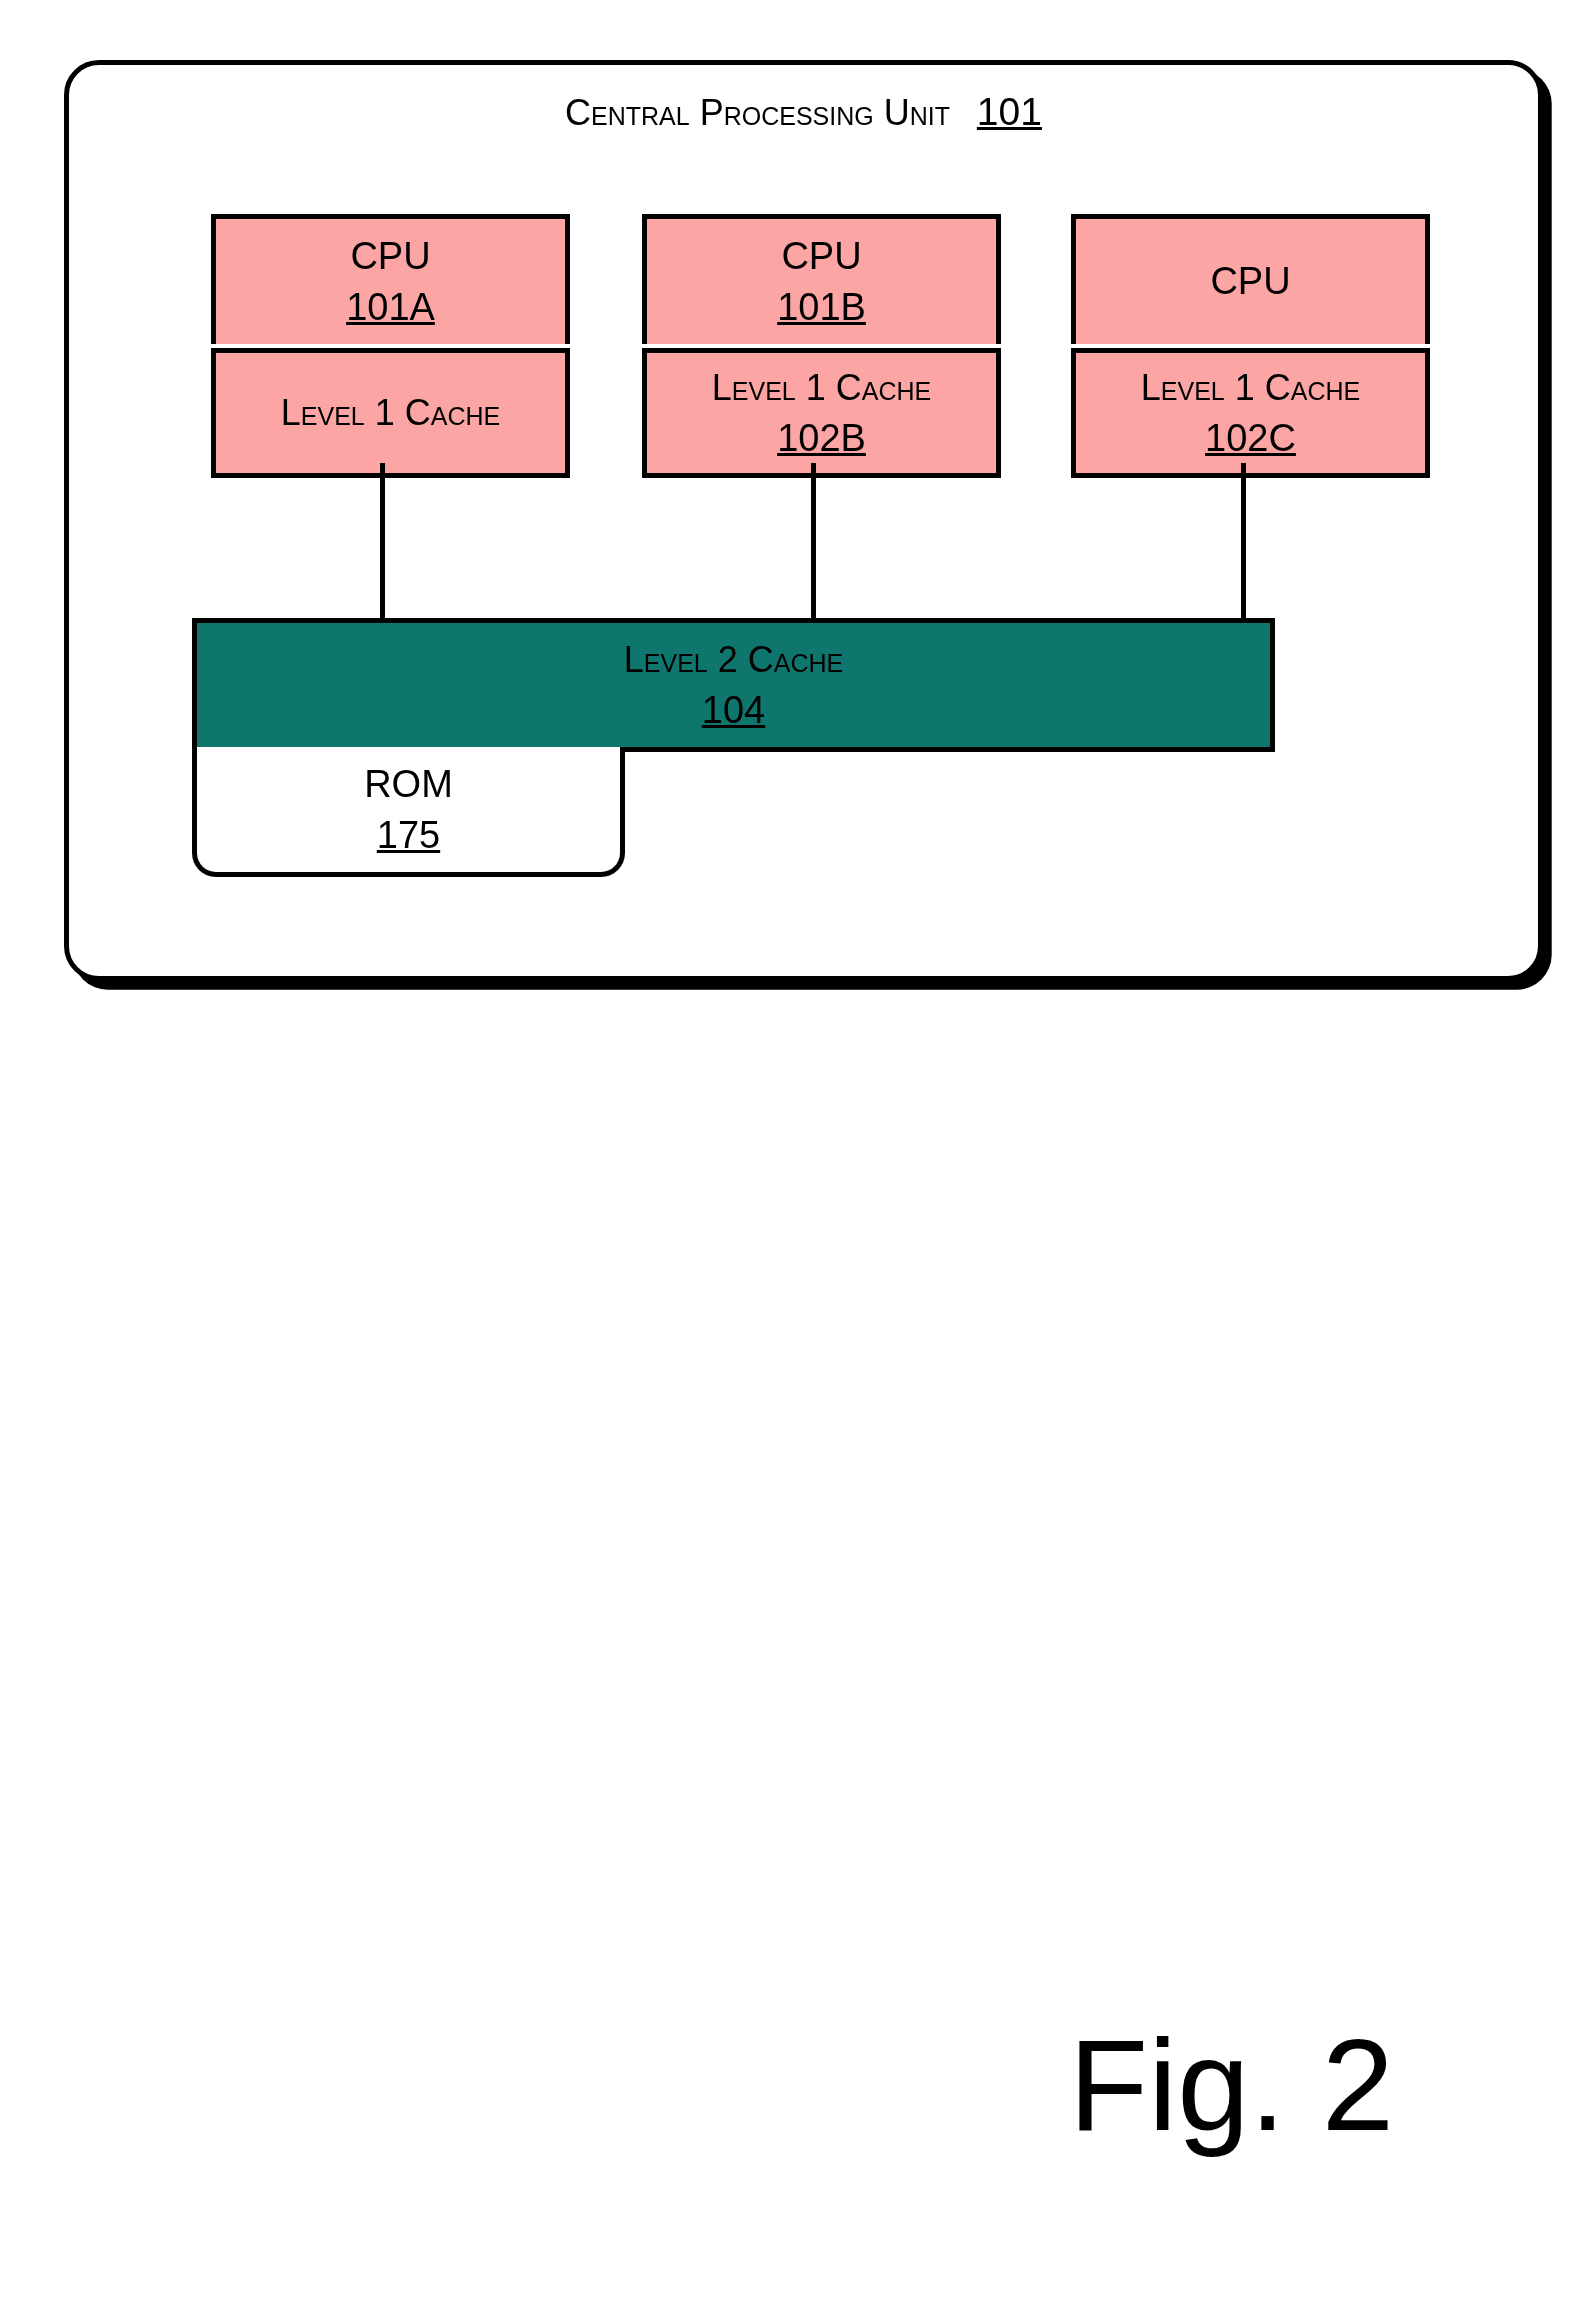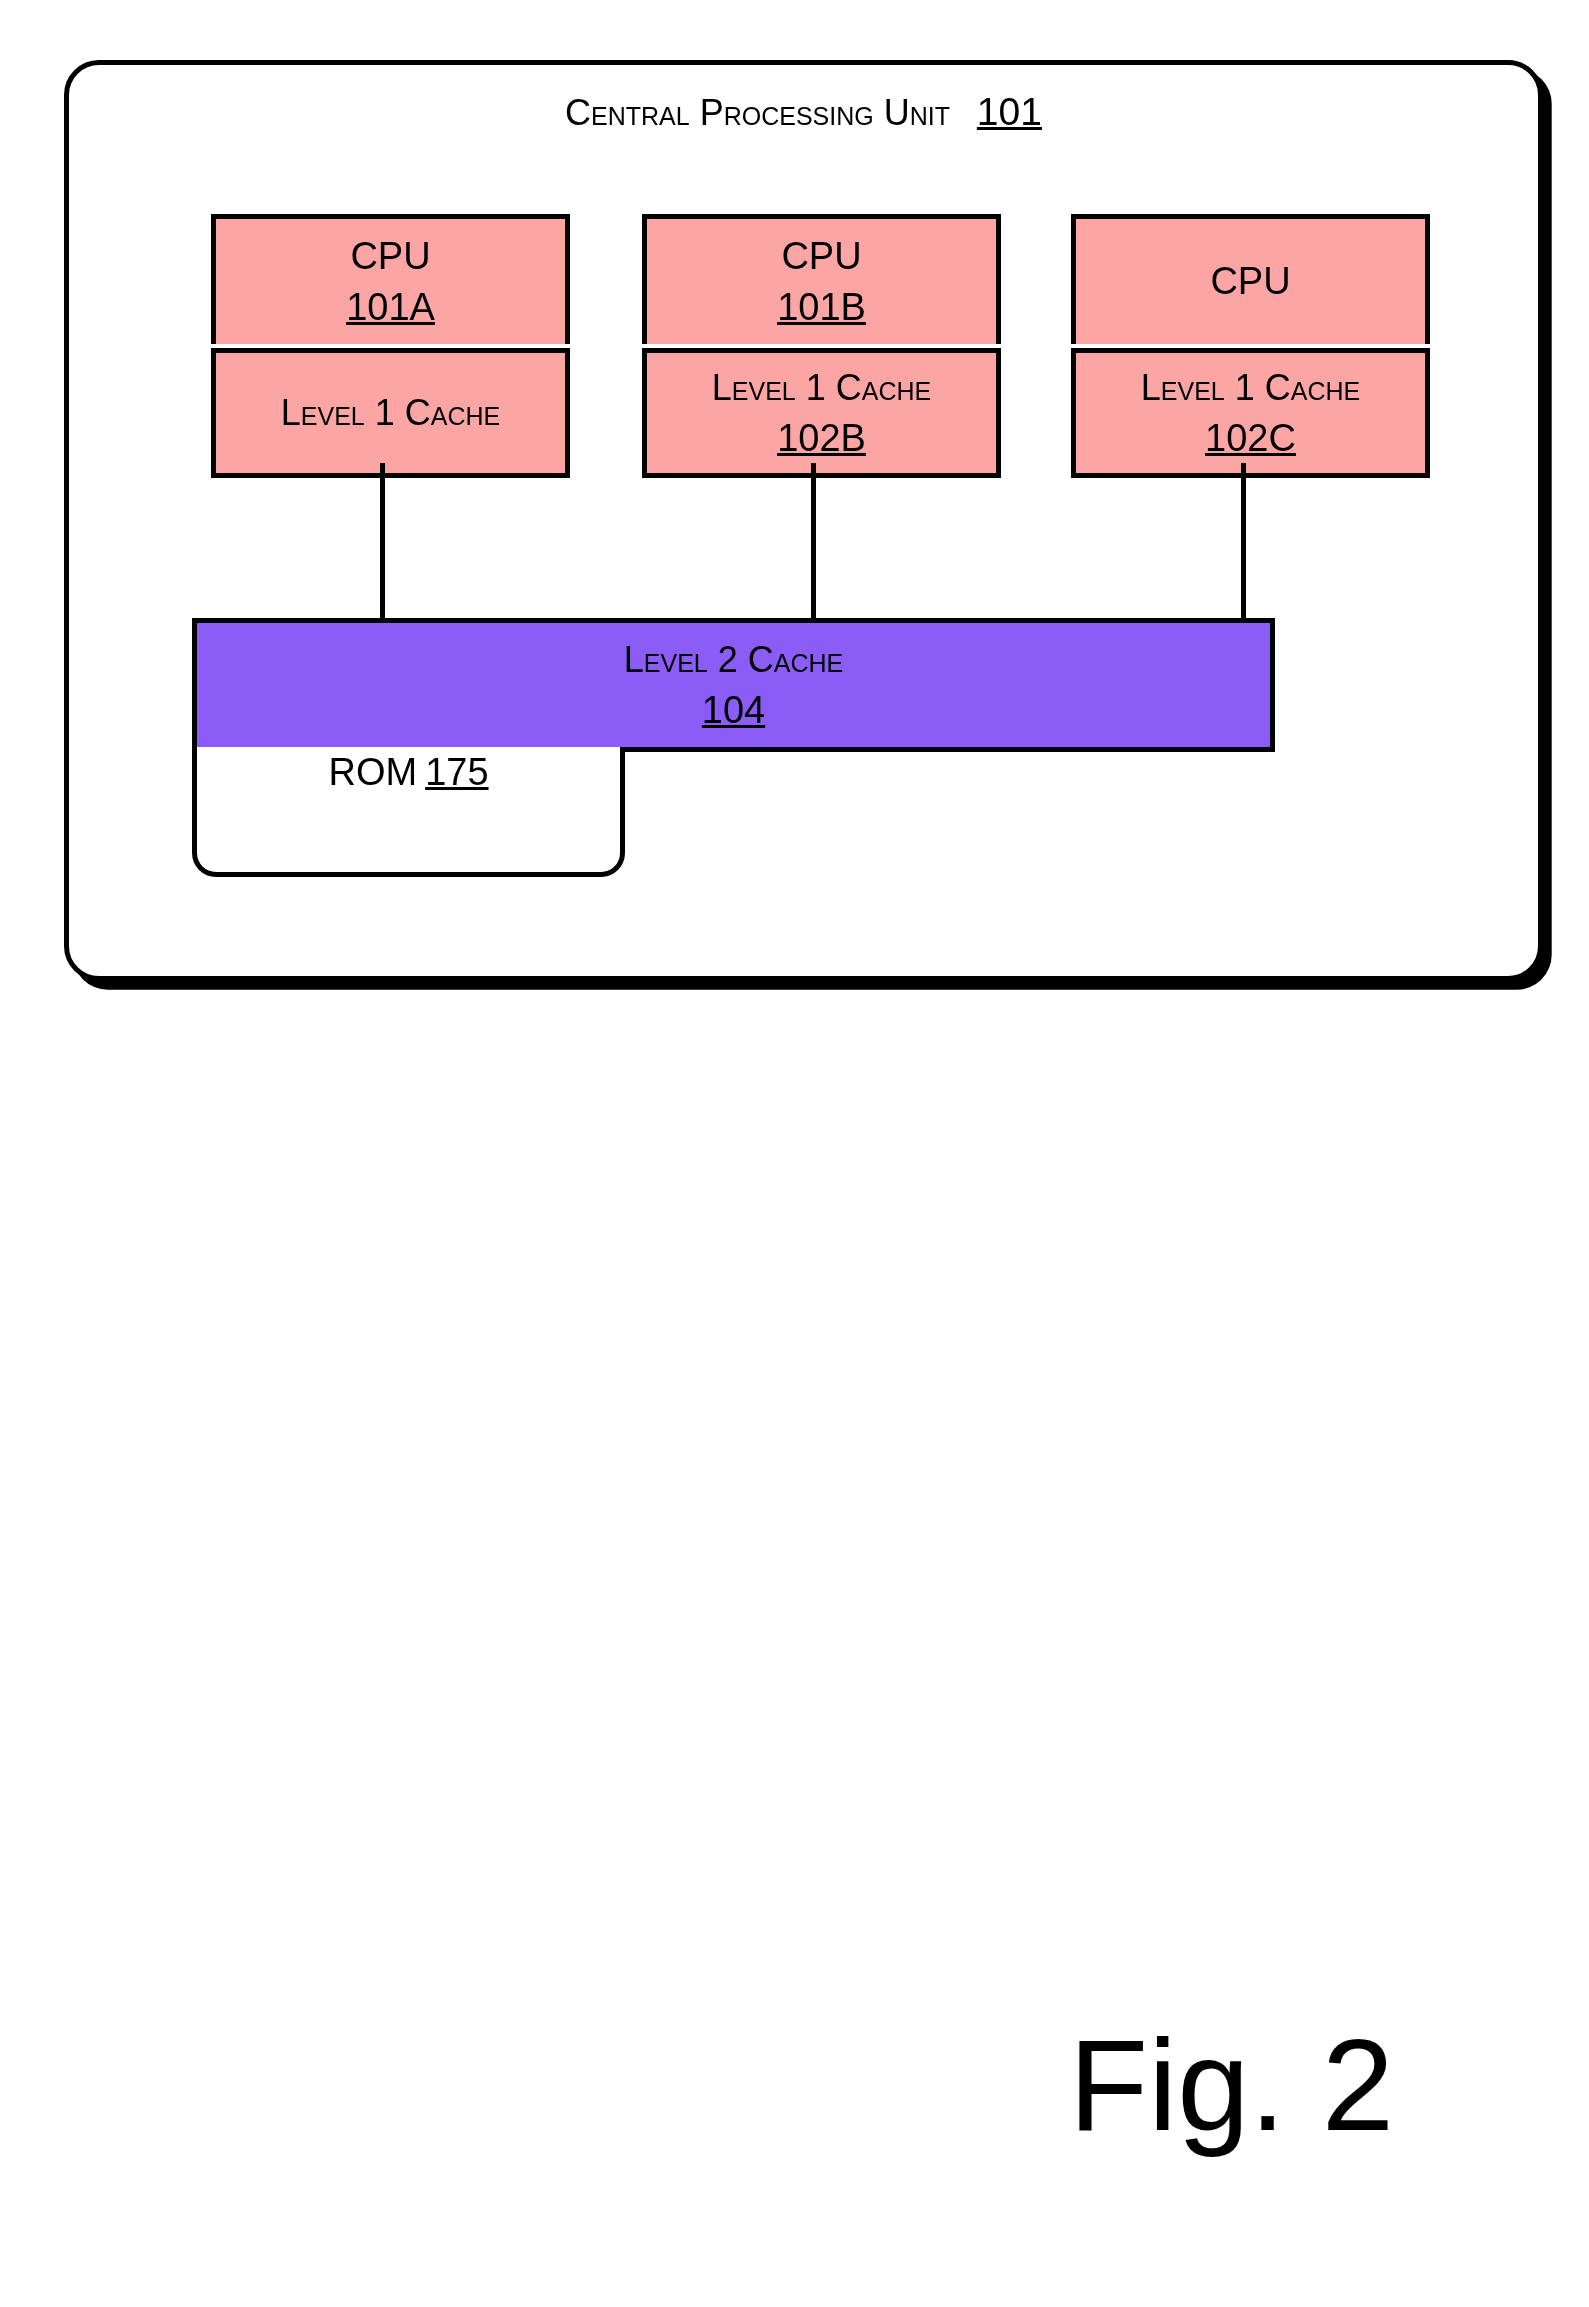--- a/index.html
+++ b/index.html
@@ -61,38 +61,39 @@
     width: 5.2px;
     background: #000;
   }
   .l2-cache {
     position: absolute;
     left: 119px;
     top: 549px;
     width: 1083px;
     height: 134px;
     border: 5.2px solid #000;
-    background: #8b5cf6;
+    background: #0f766e;
     text-align: center;
     display: flex;
     flex-direction: column;
     justify-content: center;
   }
   .rom-box {
     position: absolute;
     left: 119px;
     top: 678px;
     width: 433px;
     height: 130px;
     border: 5.2px solid #000;
     border-top: none;
     border-radius: 0 0 24px 24px;
     background: #fff;
     text-align: center;
     display: flex;
+    flex-direction: column;
     justify-content: center;
   }
   .fig-label {
     position: absolute;
     right: 199px;
     top: 1998px;
     font-size: 130px;
     font-family: Arial, Helvetica, sans-serif;
   }
 </style>

